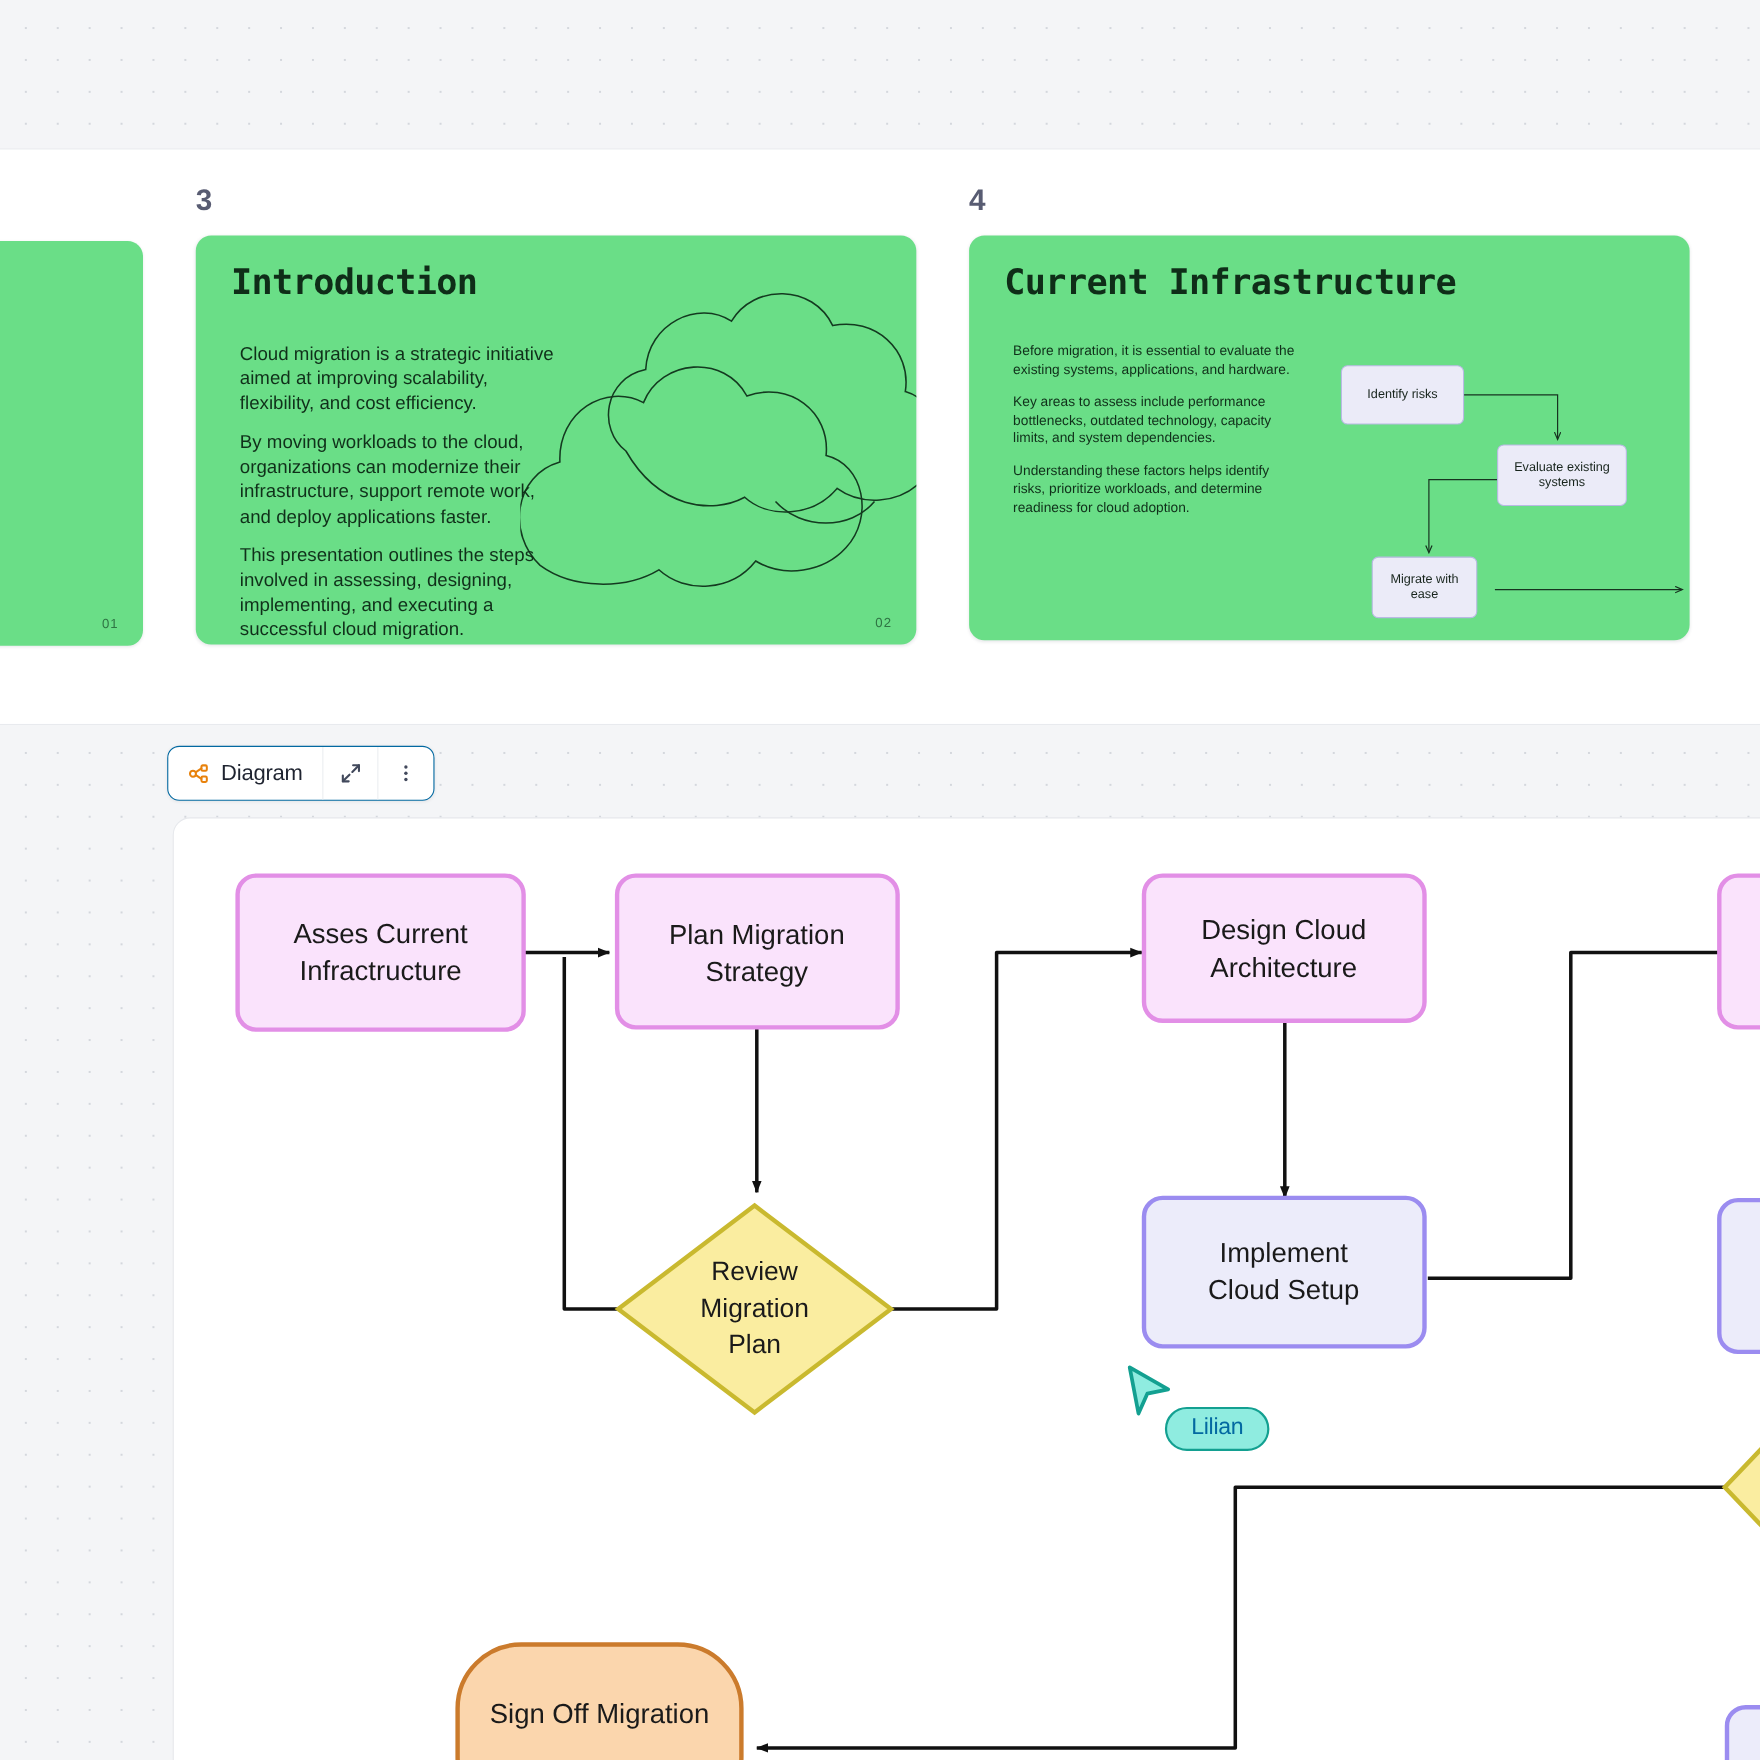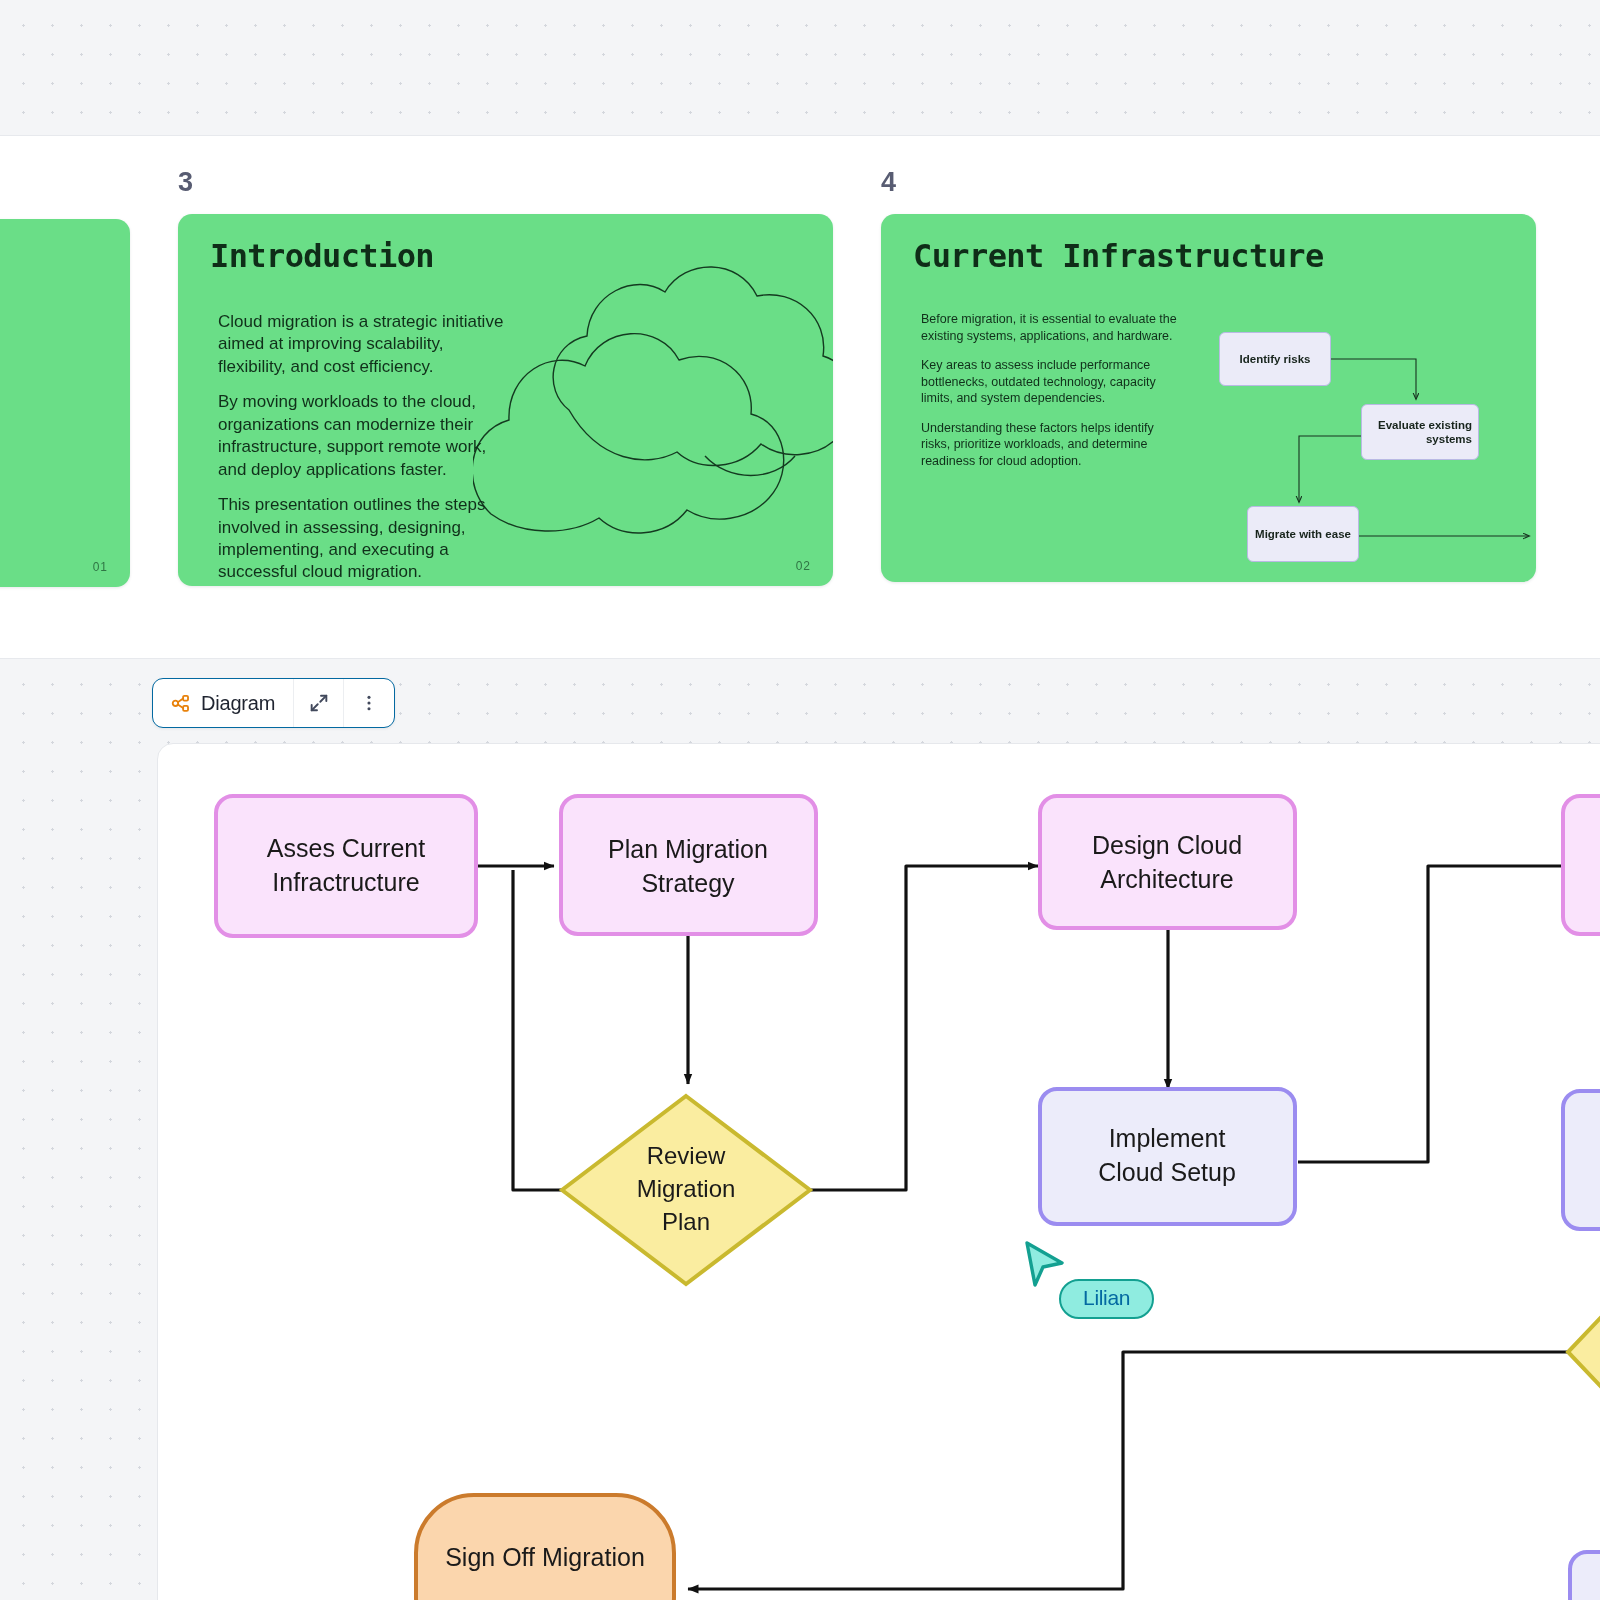--- a/index.html
+++ b/index.html
@@ -61,21 +61,20 @@
   .mini-fc { position: absolute; }
   .mini-node {
     position: absolute;
     background: #ebebf8;
     border: 1px solid #b9b9e4;
     border-radius: 6px;
     display: flex; align-items: center; justify-content: center;
     text-align: center;
     font-size: 11.5px; color: #17241c; line-height: 1.25;
     padding: 2px 6px;
-    font-weight: bold;
   }
 
   
   #diagram-toolbar {
     position: absolute; top: 678px; left: 152px;
     height: 50px; display: flex; align-items: stretch;
     background: #ffffff; border: 1px solid #0369a1; border-radius: 11px;
     box-shadow: 0 1px 3px rgba(15,23,42,.07);
     overflow: hidden; z-index: 6;
   }
@@ -171,22 +170,22 @@
                 <path d="M0,0.4 L6,3 L0,5.6" fill="none" stroke="#173320" stroke-width="1"></path>
               </marker>
             </defs>
             <g fill="none" stroke="#173320" stroke-width="1.1" marker-end="url(#mini-arrow)">
               <path d="M118,55 H205 V95"></path>
               <path d="M150,132 H88 V198"></path>
             </g>
             <path d="M148,232 H318" fill="none" stroke="#173320" stroke-width="1.1" marker-end="url(#mini-arrow)"></path>
           </svg>
           <div class="mini-node" style="left:8px;top:28px;width:112px;height:54px;">Identify risks</div>
-          <div class="mini-node" style="left:150px;top:100px;width:118px;height:56px;text-align:right;">Evaluate existing systems</div>
-          <div class="mini-node" style="left:36px;top:202px;width:112px;height:56px;">Migrate with ease</div>
+          <div class="mini-node" style="left:150px;top:100px;width:118px;height:56px;">Evaluate existing systems</div>
+          <div class="mini-node" style="left:36px;top:202px;width:96px;height:56px;">Migrate with ease</div>
         </div>
 
         <div class="slide-pageno"></div>
       </div>
     </div>
   </div>
 
   <div id="diagram-toolbar">
     <div class="tb-seg" id="tb-label-seg">
       <svg width="21" height="21" viewBox="0 0 24 24">

